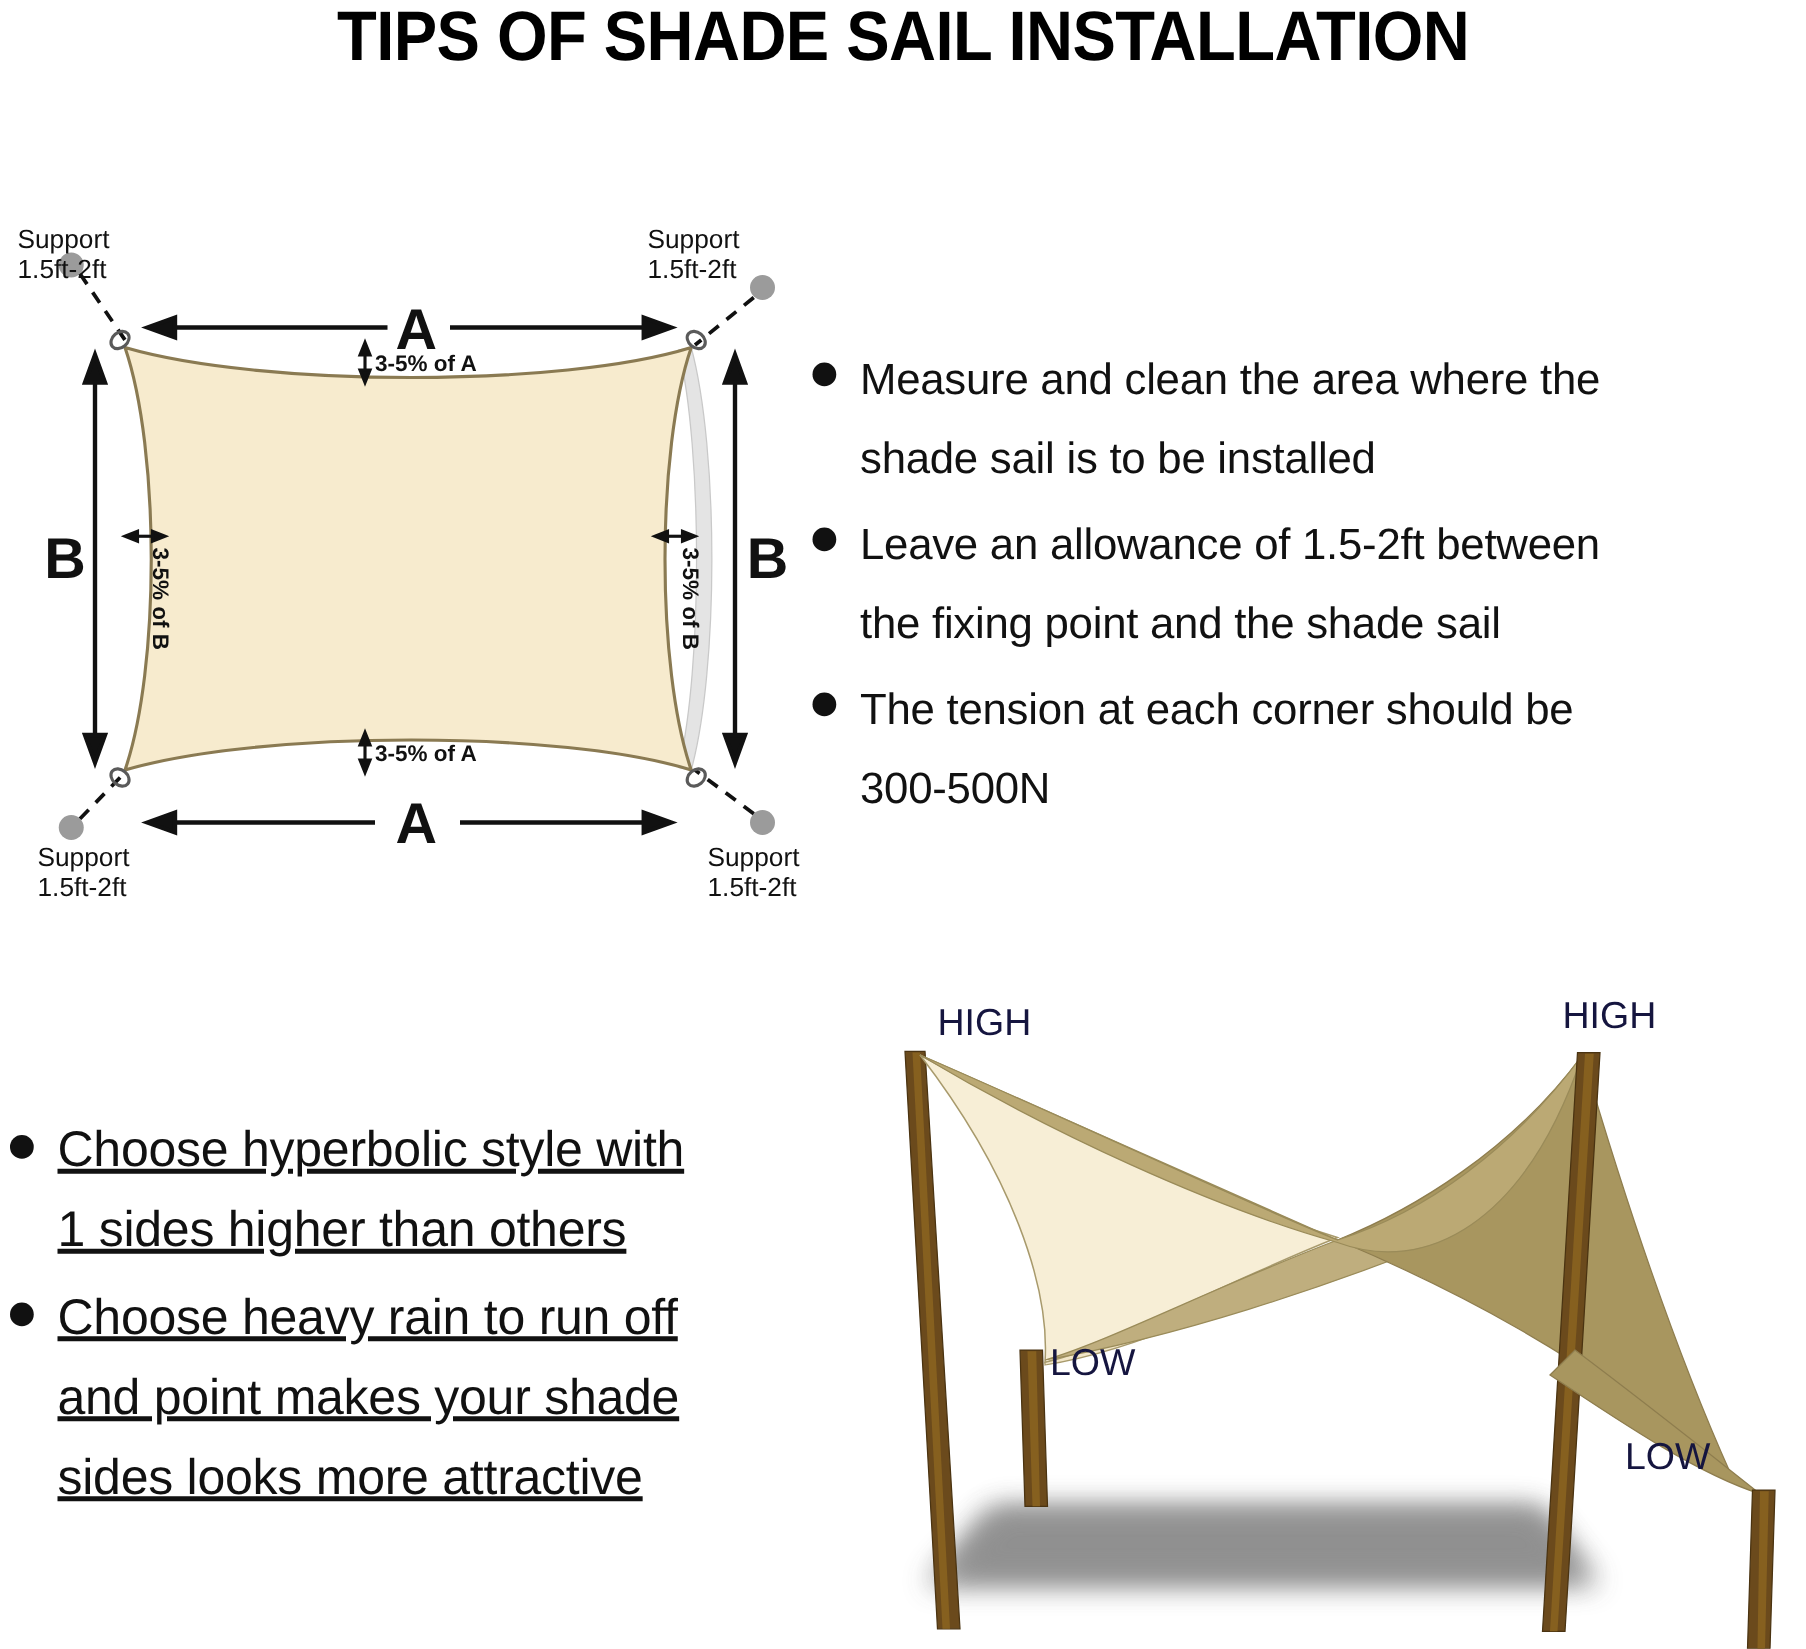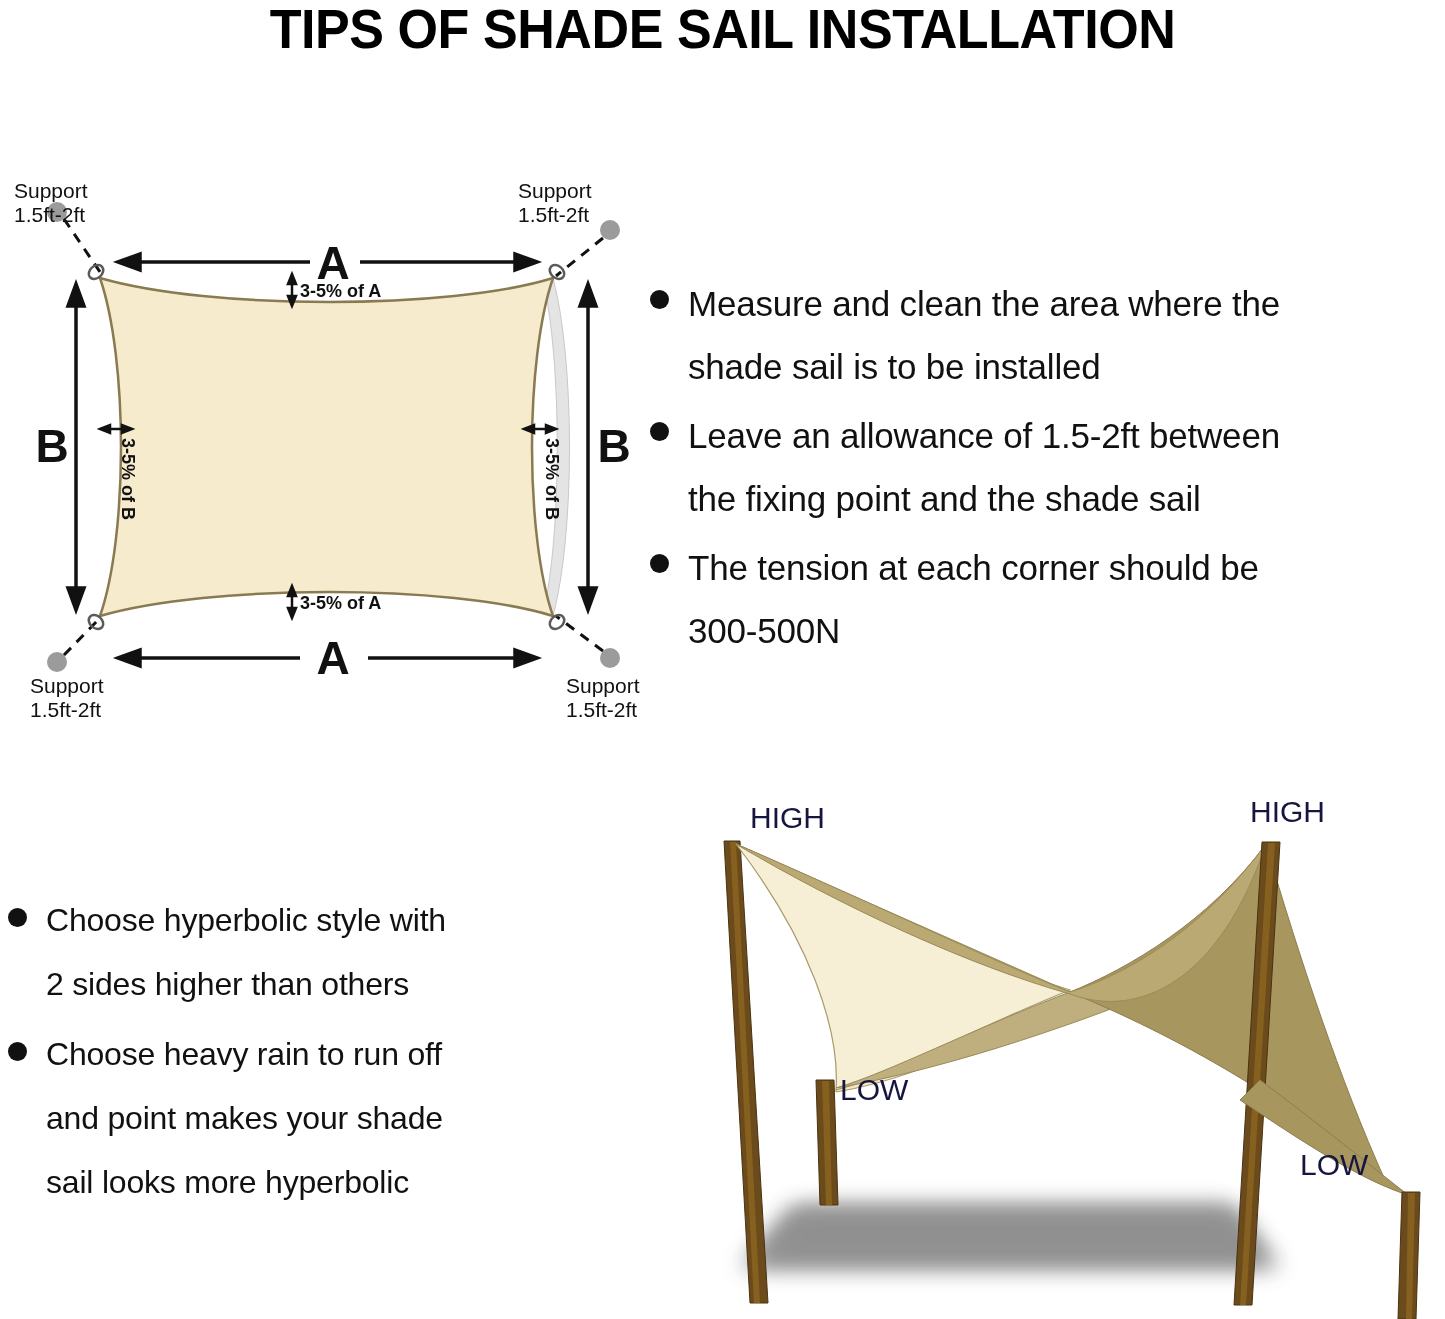--- a/index.html
+++ b/index.html
@@ -67,21 +67,21 @@
   #tips-right {
     left: 638px;
     top: 272px;
     width: 812px;
   }
   #tips-bottom-left {
     left: 0px;
     top: 888px;
     width: 630px;
   }
-  #tips-bottom-left .bullet-text { font-size: 32px; line-height: 64px; }
+  #tips-bottom-left .bullet-text { font-size: 40px; line-height: 64px; text-decoration: underline; }
   #tips-bottom-left .bullet-dot { left: 8px; top: 20px; }
   #tips-bottom-left .bullet-item { padding-left: 46px; }
 
   
   .diagram {
     position: absolute;
   }
   #rect-diagram { left: 0px; top: 150px; width: 660px; height: 590px; }
   #hyper-diagram { left: 640px; top: 780px; width: 805px; height: 539px; }
 
@@ -230,27 +230,27 @@
     <span class="bullet-dot"></span>
     <span class="bullet-text">The tension at each corner should be</span>
     <span class="bullet-text">300-500N</span>
   </li>
 </ul>
 
 <ul id="tips-bottom-left" class="bullet-list">
   <li class="bullet-item">
     <span class="bullet-dot"></span>
     <span class="bullet-text">Choose hyperbolic style with</span>
-    <span class="bullet-text">2 sides higher than others</span>
+    <span class="bullet-text">1 sides higher than others</span>
   </li>
   <li class="bullet-item">
     <span class="bullet-dot"></span>
     <span class="bullet-text">Choose heavy rain to run off</span>
     <span class="bullet-text">and point makes your shade</span>
-    <span class="bullet-text">sail looks more hyperbolic</span>
+    <span class="bullet-text">sides looks more attractive</span>
   </li>
 </ul>
 
 <div id="hyper-diagram" class="diagram">
 <svg width="805" height="539" viewBox="0 0 805 539">
 
   <defs>
     <filter id="shadowBlur" x="-30%" y="-60%" width="160%" height="240%">
       <feGaussianBlur stdDeviation="11"></feGaussianBlur>
     </filter>

